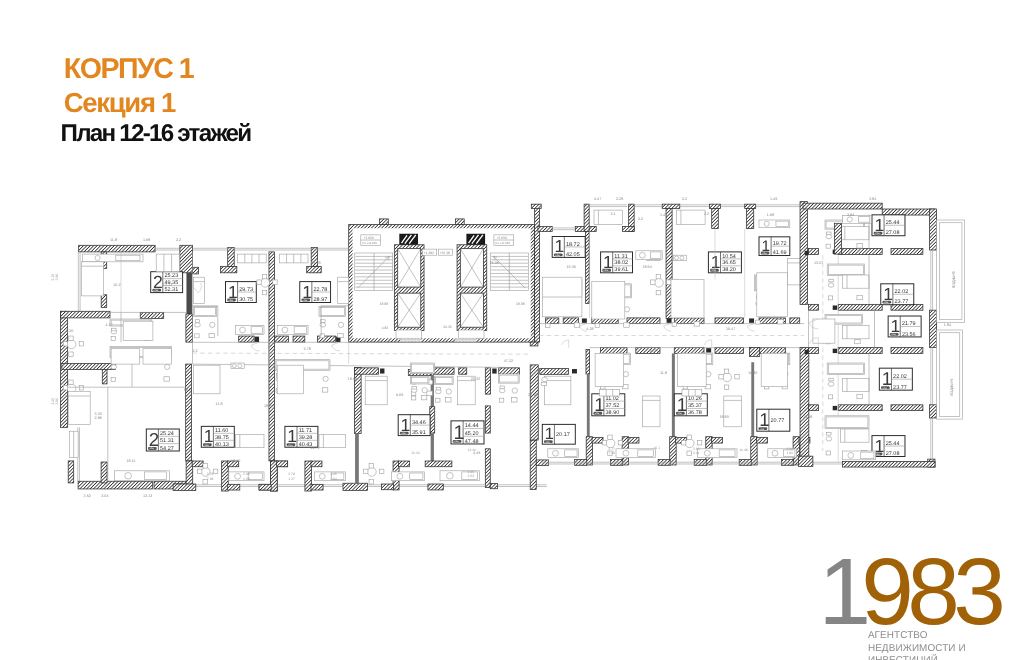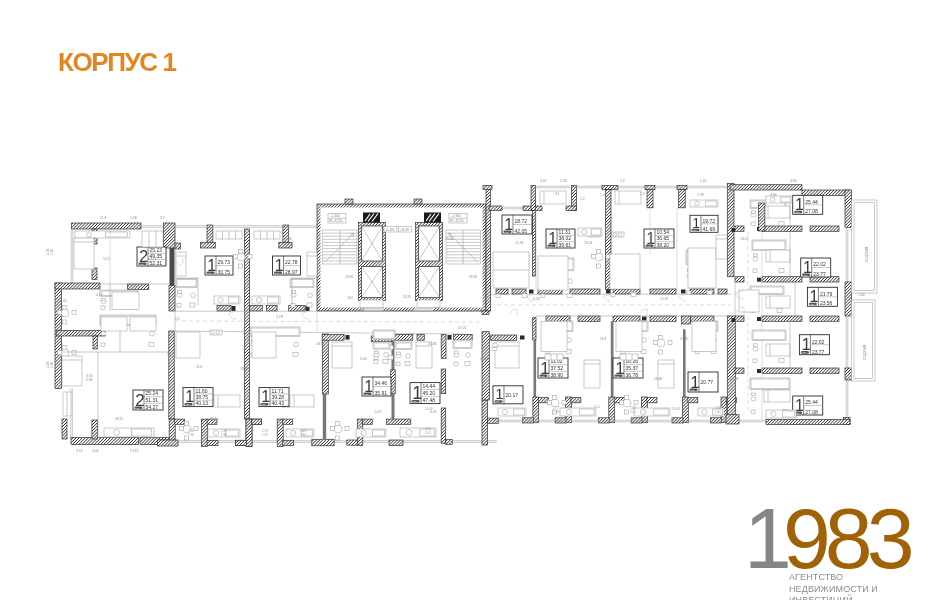--- a/index.html
+++ b/index.html
@@ -16,21 +16,23 @@
 .t2{stroke:#b5b5b5;stroke-width:0.45;fill:none;}
 .f{stroke:#9f9f9f;stroke-width:0.55;fill:#fff;}
 .bx{fill:#fff;stroke:#2a2a2a;stroke-width:0.9;}
 </style>
 </head>
 <body>
 <div id="page">
 
 <div class="h1">КОРПУС 1</div>
 
-
+<div class="h2">Секция 1</div>
+
+<div class="h3">План 12-16 этажей</div>
 
 <div class="l1">1</div>
 
 <div class="l983">983</div>
 
 <div class="lsub">АГЕНТСТВО<br>НЕДВИЖИМОСТИ И ИНВЕСТИЦИЙ</div>
 <svg width="941" height="600" viewBox="0 0 941 600" style="position:absolute;left:0;top:0">
 <defs>
 <pattern id="hw" width="2.2" height="2.2" patternUnits="userSpaceOnUse" patternTransform="rotate(45)">
 <rect width="2.2" height="2.2" fill="#fff"></rect>

